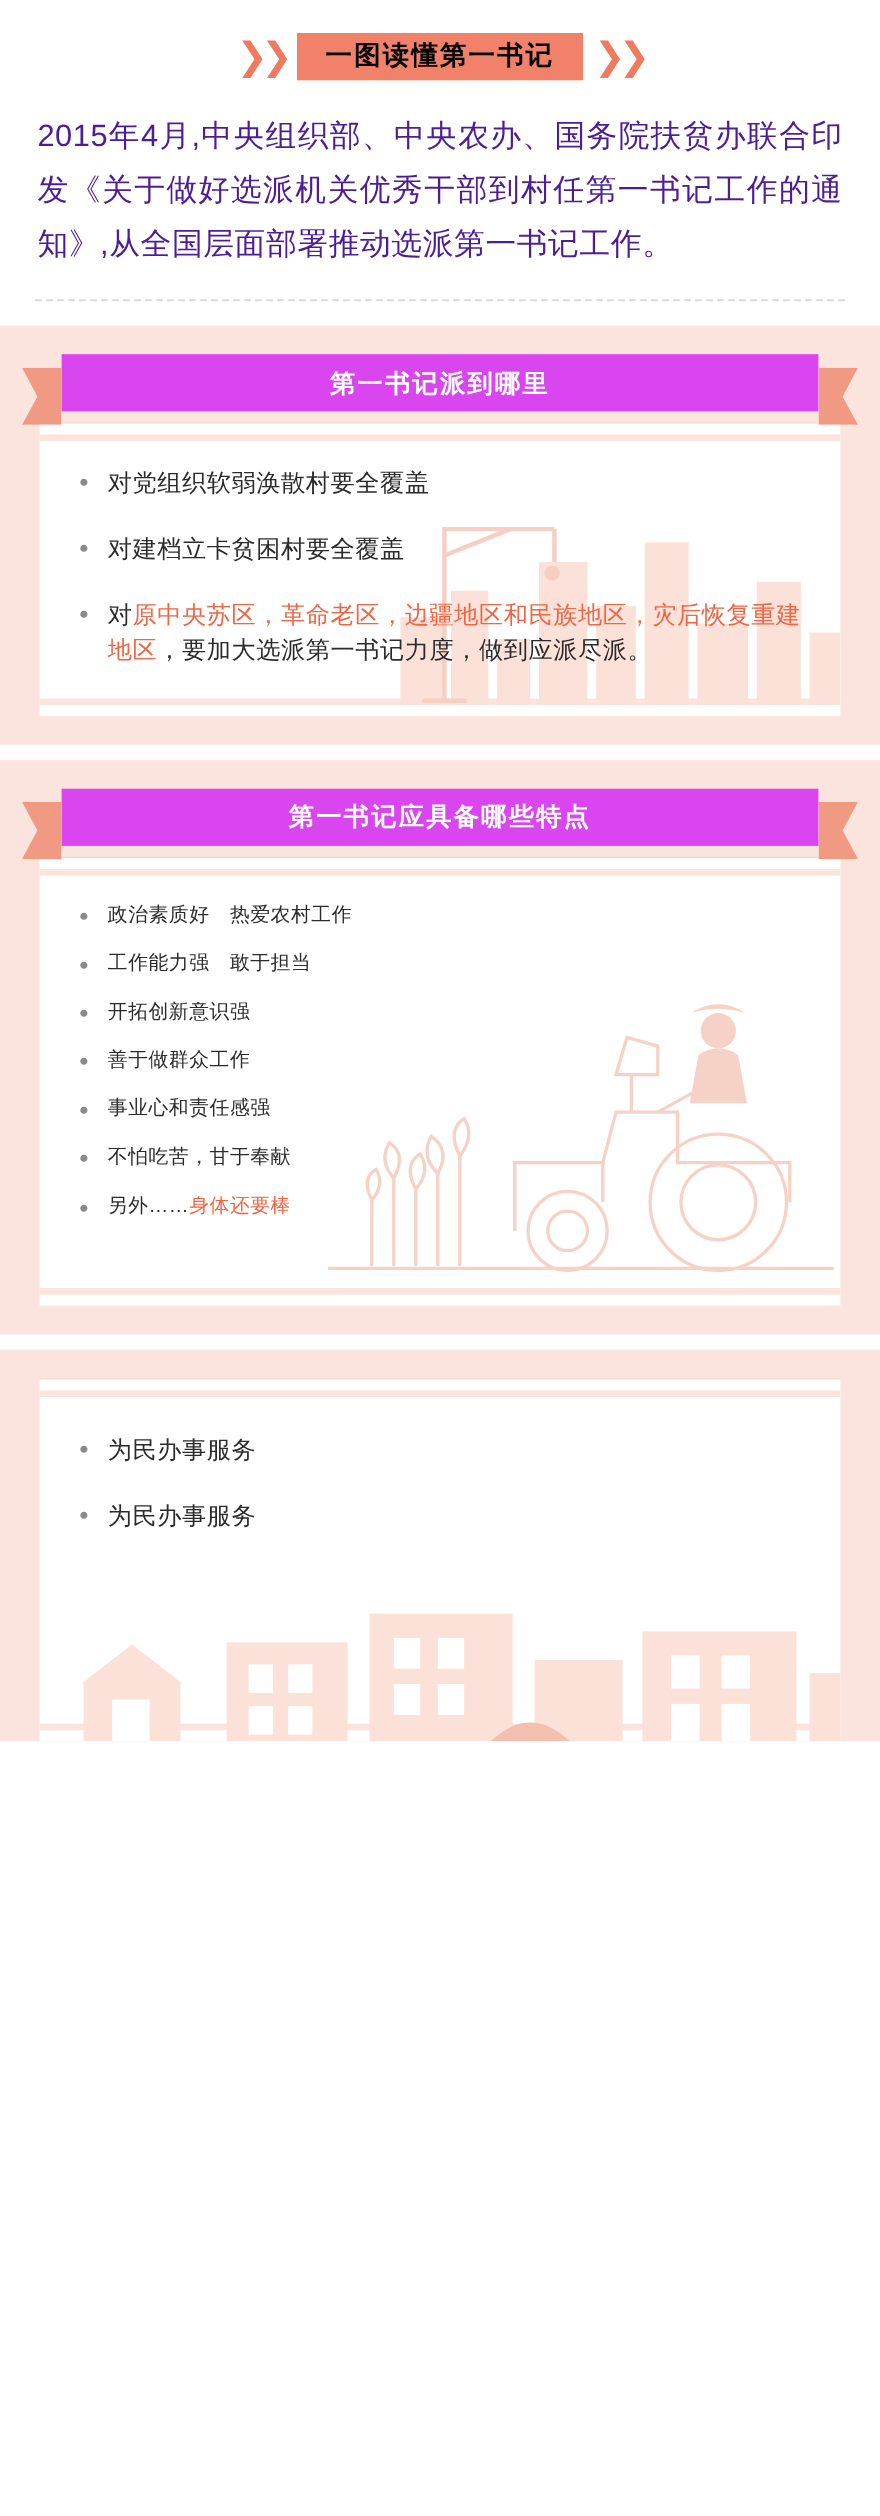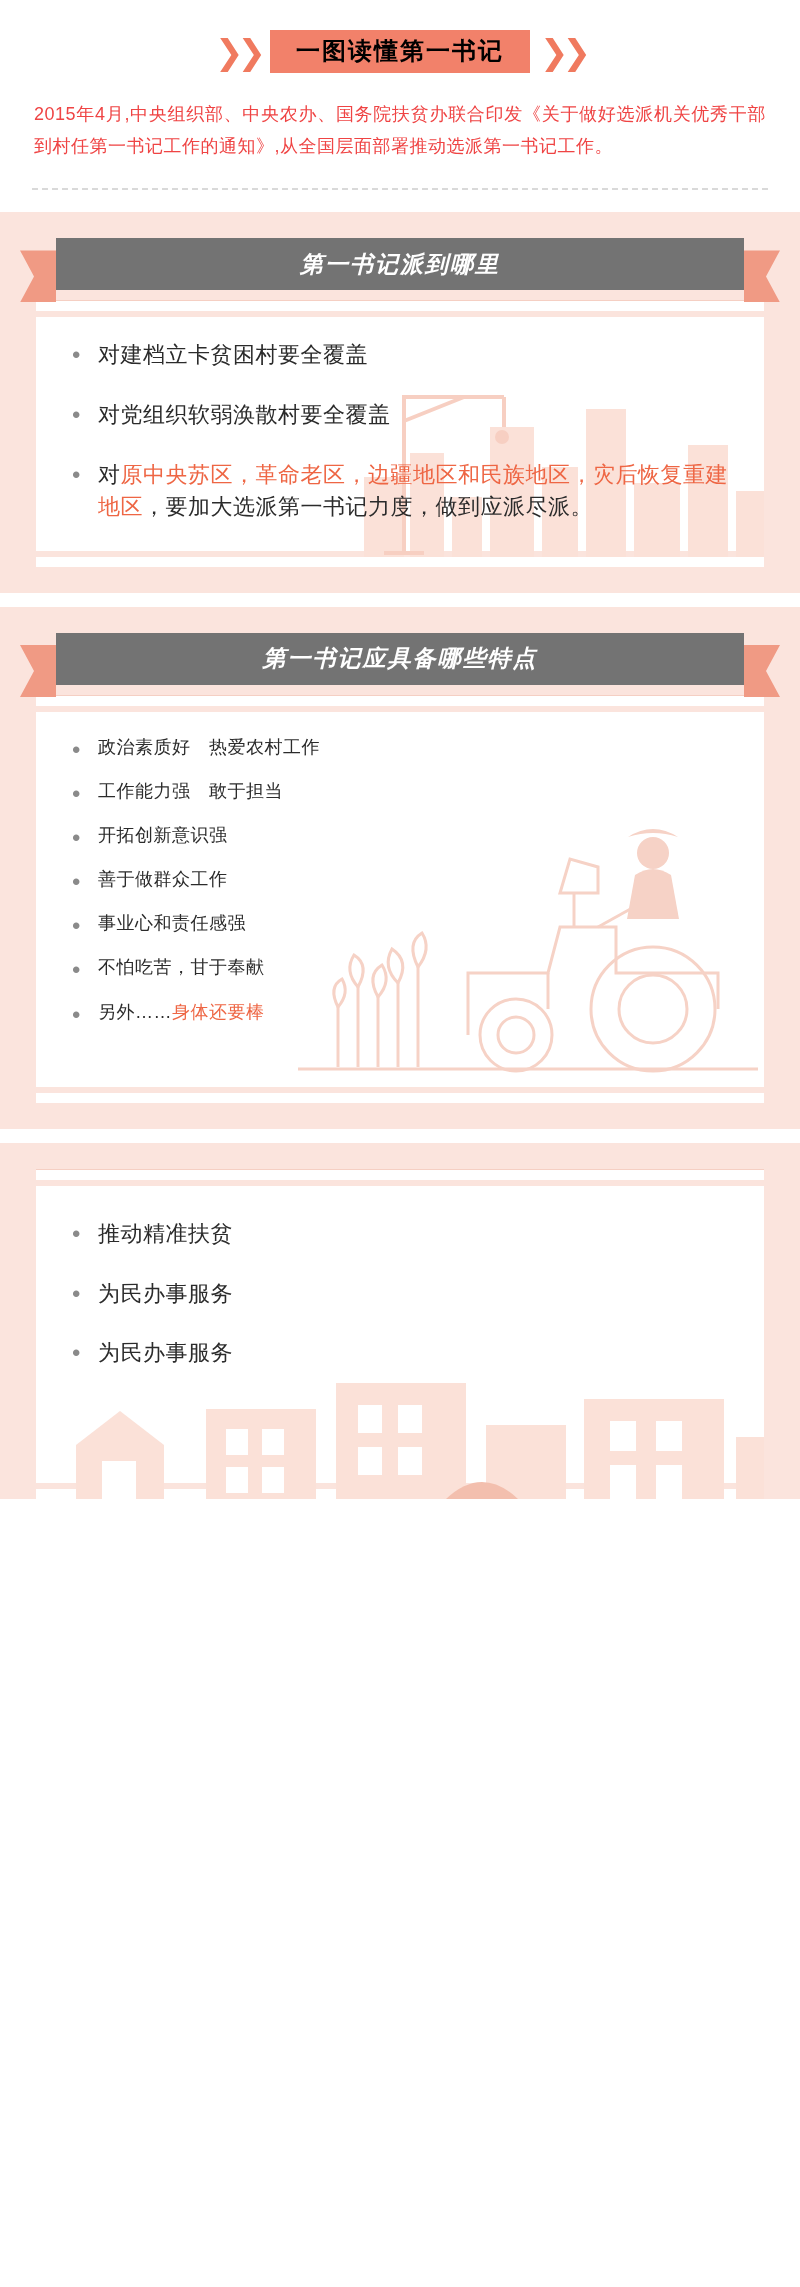--- a/index.html
+++ b/index.html
@@ -50,23 +50,23 @@
     background: #f2816a;
     color: #000000;
     font-size: 24px;
     font-weight: bold;
     letter-spacing: 2px;
     padding: 8px 26px 9px 26px;
     line-height: 1.1;
     white-space: nowrap;
   }
   .lead {
-    font-size: 18px;
+    font-size: 28px;
     line-height: 1.75;
-    color: #ef4444;
+    color: #4c1d95;
     letter-spacing: 0.5px;
     padding: 6px 4px 26px 4px;
     text-align: justify;
   }
   .dash-sep {
     border-top: 2px dashed #d9d9d9;
     height: 0;
     margin: 0 2px 0 2px;
   }
   .gap { height: 22px; background: #ffffff; }
@@ -84,25 +84,24 @@
   .ribbon-wrap {
     position: relative;
     height: 62px;
     margin: 0 34px 0 34px;
     z-index: 5;
   }
   .ribbon {
     position: absolute;
     left: 0; right: 0; top: 0;
     height: 52px;
-    background: #737373;
+    background: #d946ef;
     display: flex;
     align-items: center;
     justify-content: center;
-    font-style: italic;
   }
   .ribbon-title {
     color: #ffffff;
     font-size: 23px;
     font-weight: bold;
     letter-spacing: 2px;
     line-height: 1;
   }
   .ribbon-tail {
     position: absolute;
@@ -220,22 +219,22 @@
           <path d="M60 64 L120 40"></path>
           <path d="M160 40 L160 70"></path>
           <path d="M40 196 L80 196"></path>
         </g>
         <g fill="#f7cfc2">
           <circle cx="158" cy="80" r="7"></circle>
         </g>
       </svg>
       <div class="card-inner">
         <ul class="bullets">
+            <li>对党组织软弱涣散村要全覆盖</li>
             <li>对建档立卡贫困村要全覆盖</li>
-            <li>对党组织软弱涣散村要全覆盖</li>
             <li>对<span class="hl">原中央苏区，革命老区，边疆地区和民族地区，灾后恢复重建地区</span>，要加大选派第一书记力度，做到应派尽派。</li>
           </ul>
       </div>
     </div>
   </div>
   <div class="gap-sm" style="height:14px;background:#fff"></div>
 
   <div class="section">
     <div class="ribbon-wrap">
       <div class="ribbon-tail left"></div>
@@ -314,21 +313,20 @@
           <rect x="574" y="116" width="26" height="34"></rect>
           <rect x="620" y="116" width="26" height="34"></rect>
           <rect x="66" y="112" width="34" height="38"></rect>
         </g>
         <g fill="#f3bfae">
           <path d="M410 150 q36 -34 72 0 Z"></path>
         </g>
       </svg>
       <div class="card-inner">
         <ul class="bullets">
-            <li>推动精准扶贫</li>
             <li>为民办事服务</li>
             <li>为民办事服务</li>
           </ul>
       </div>
     </div>
   </div>
 
 </div>
 
 </body></html>

